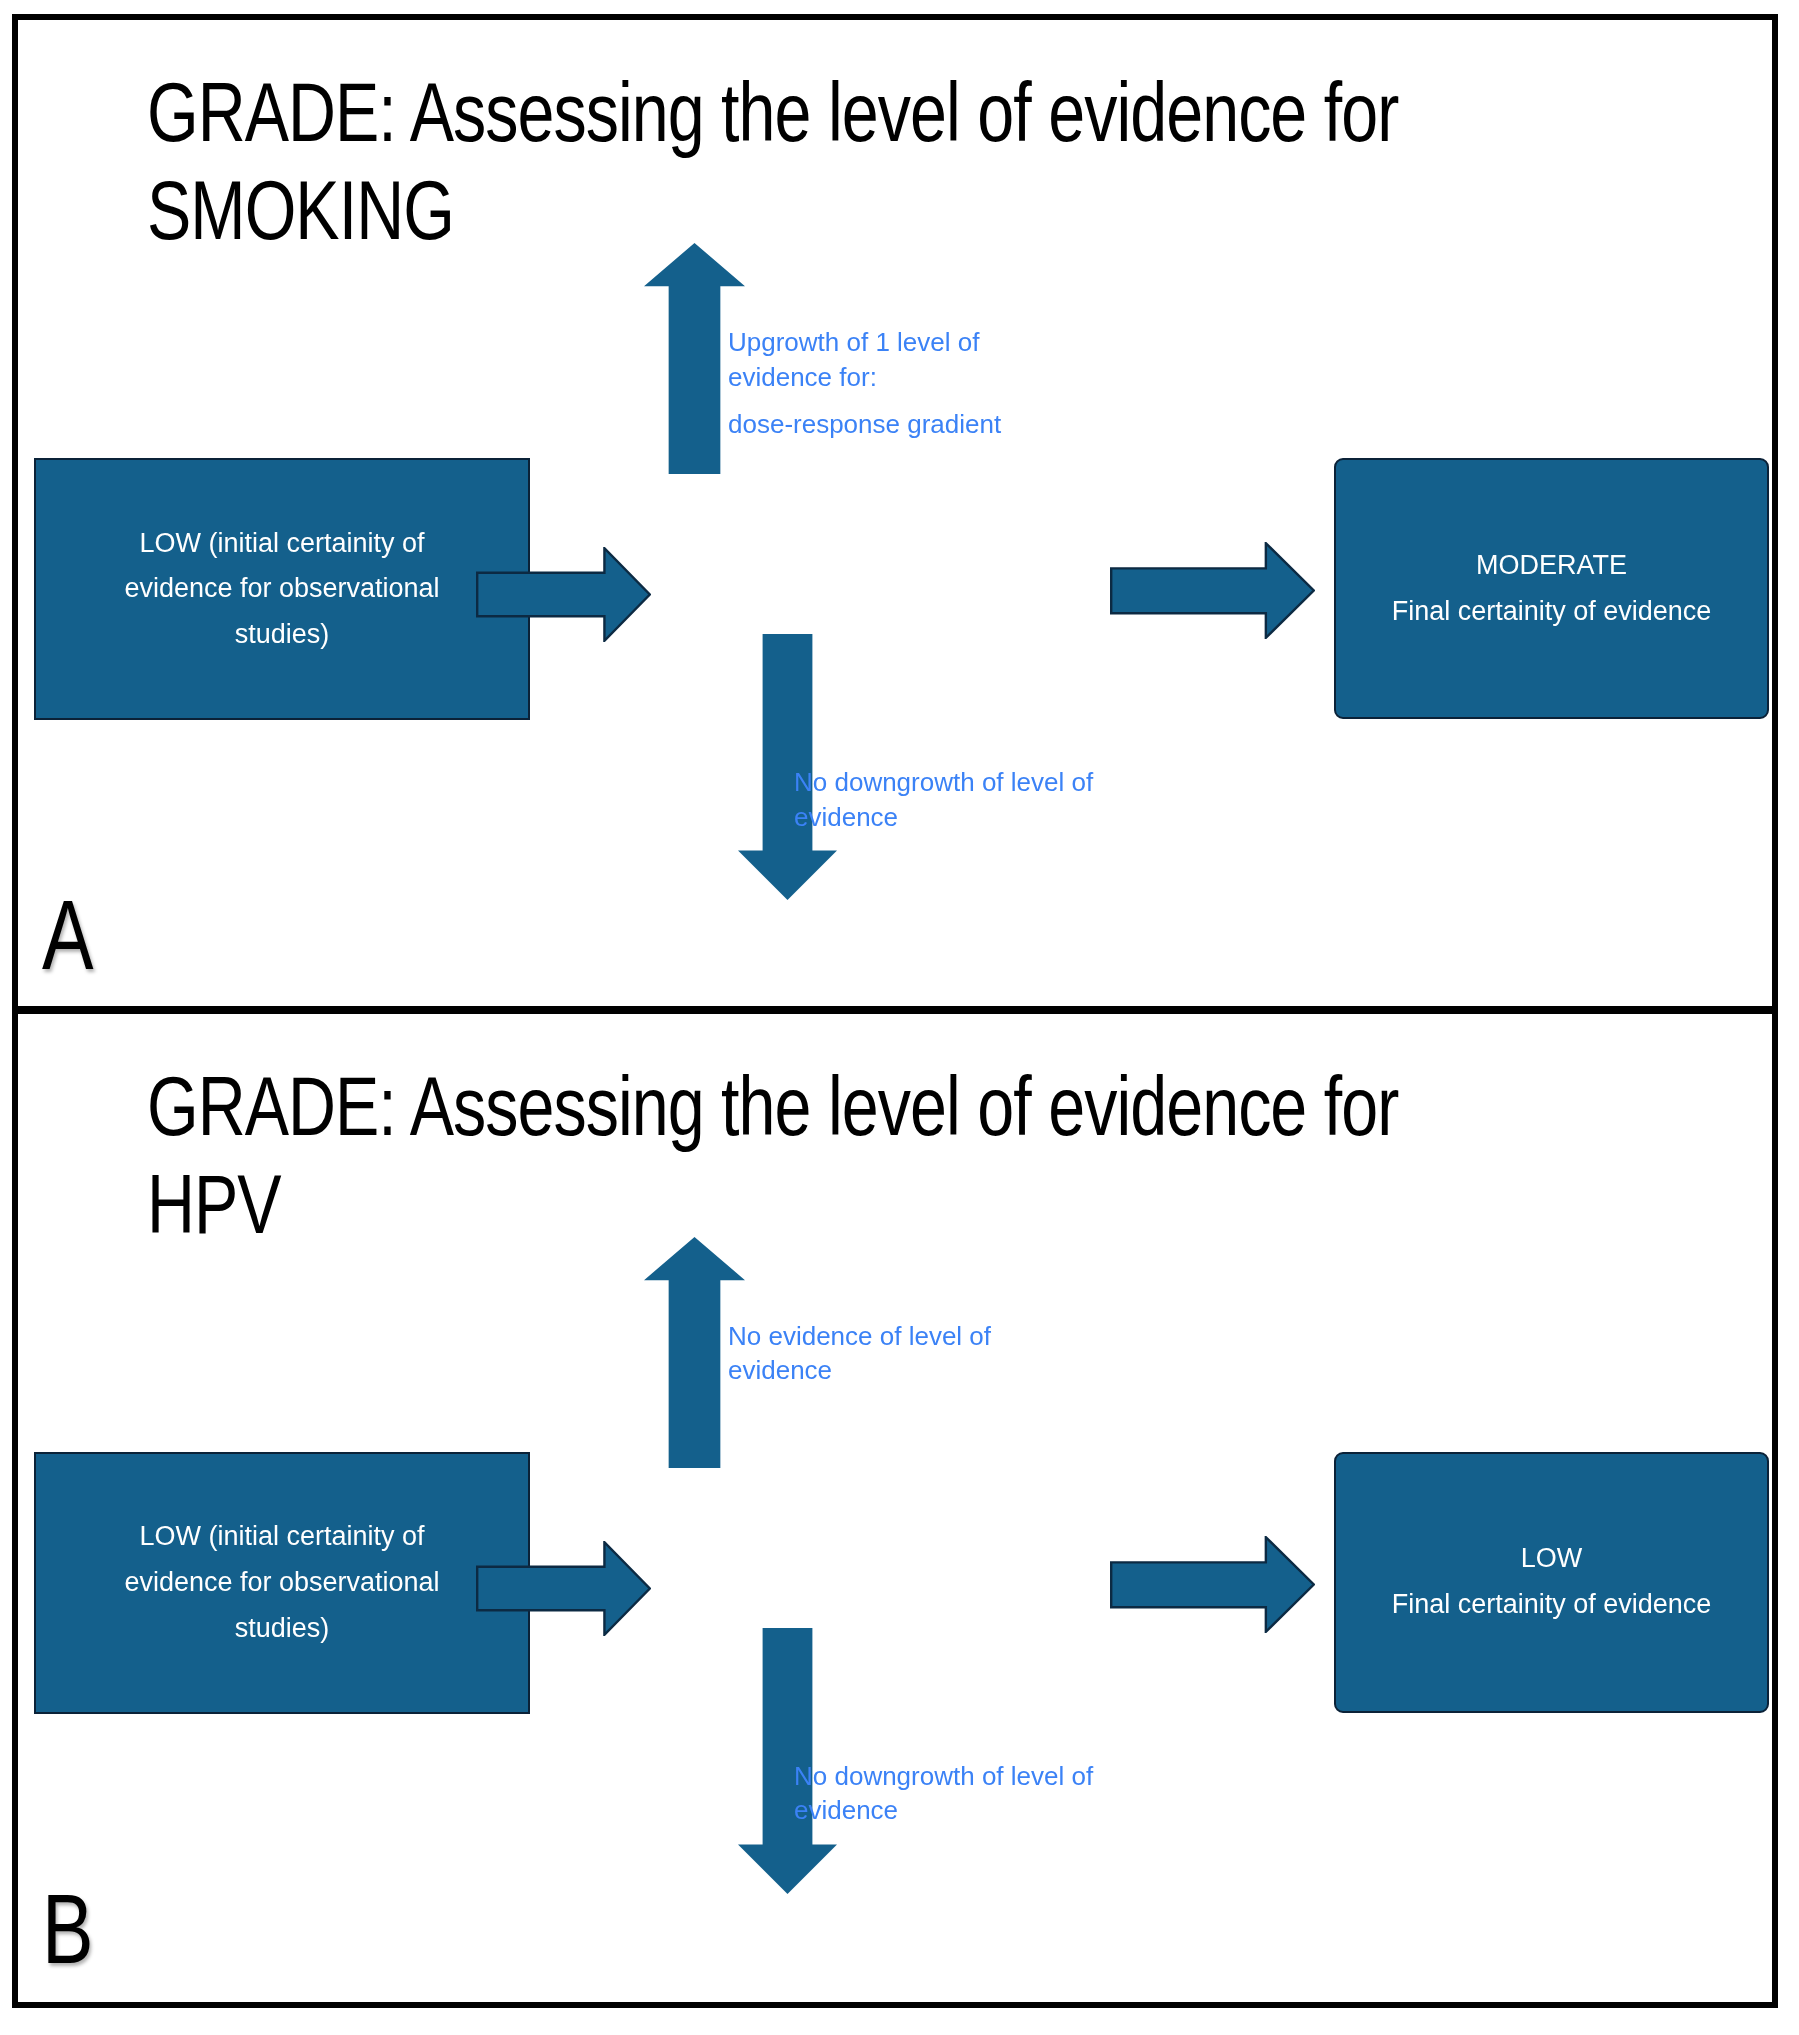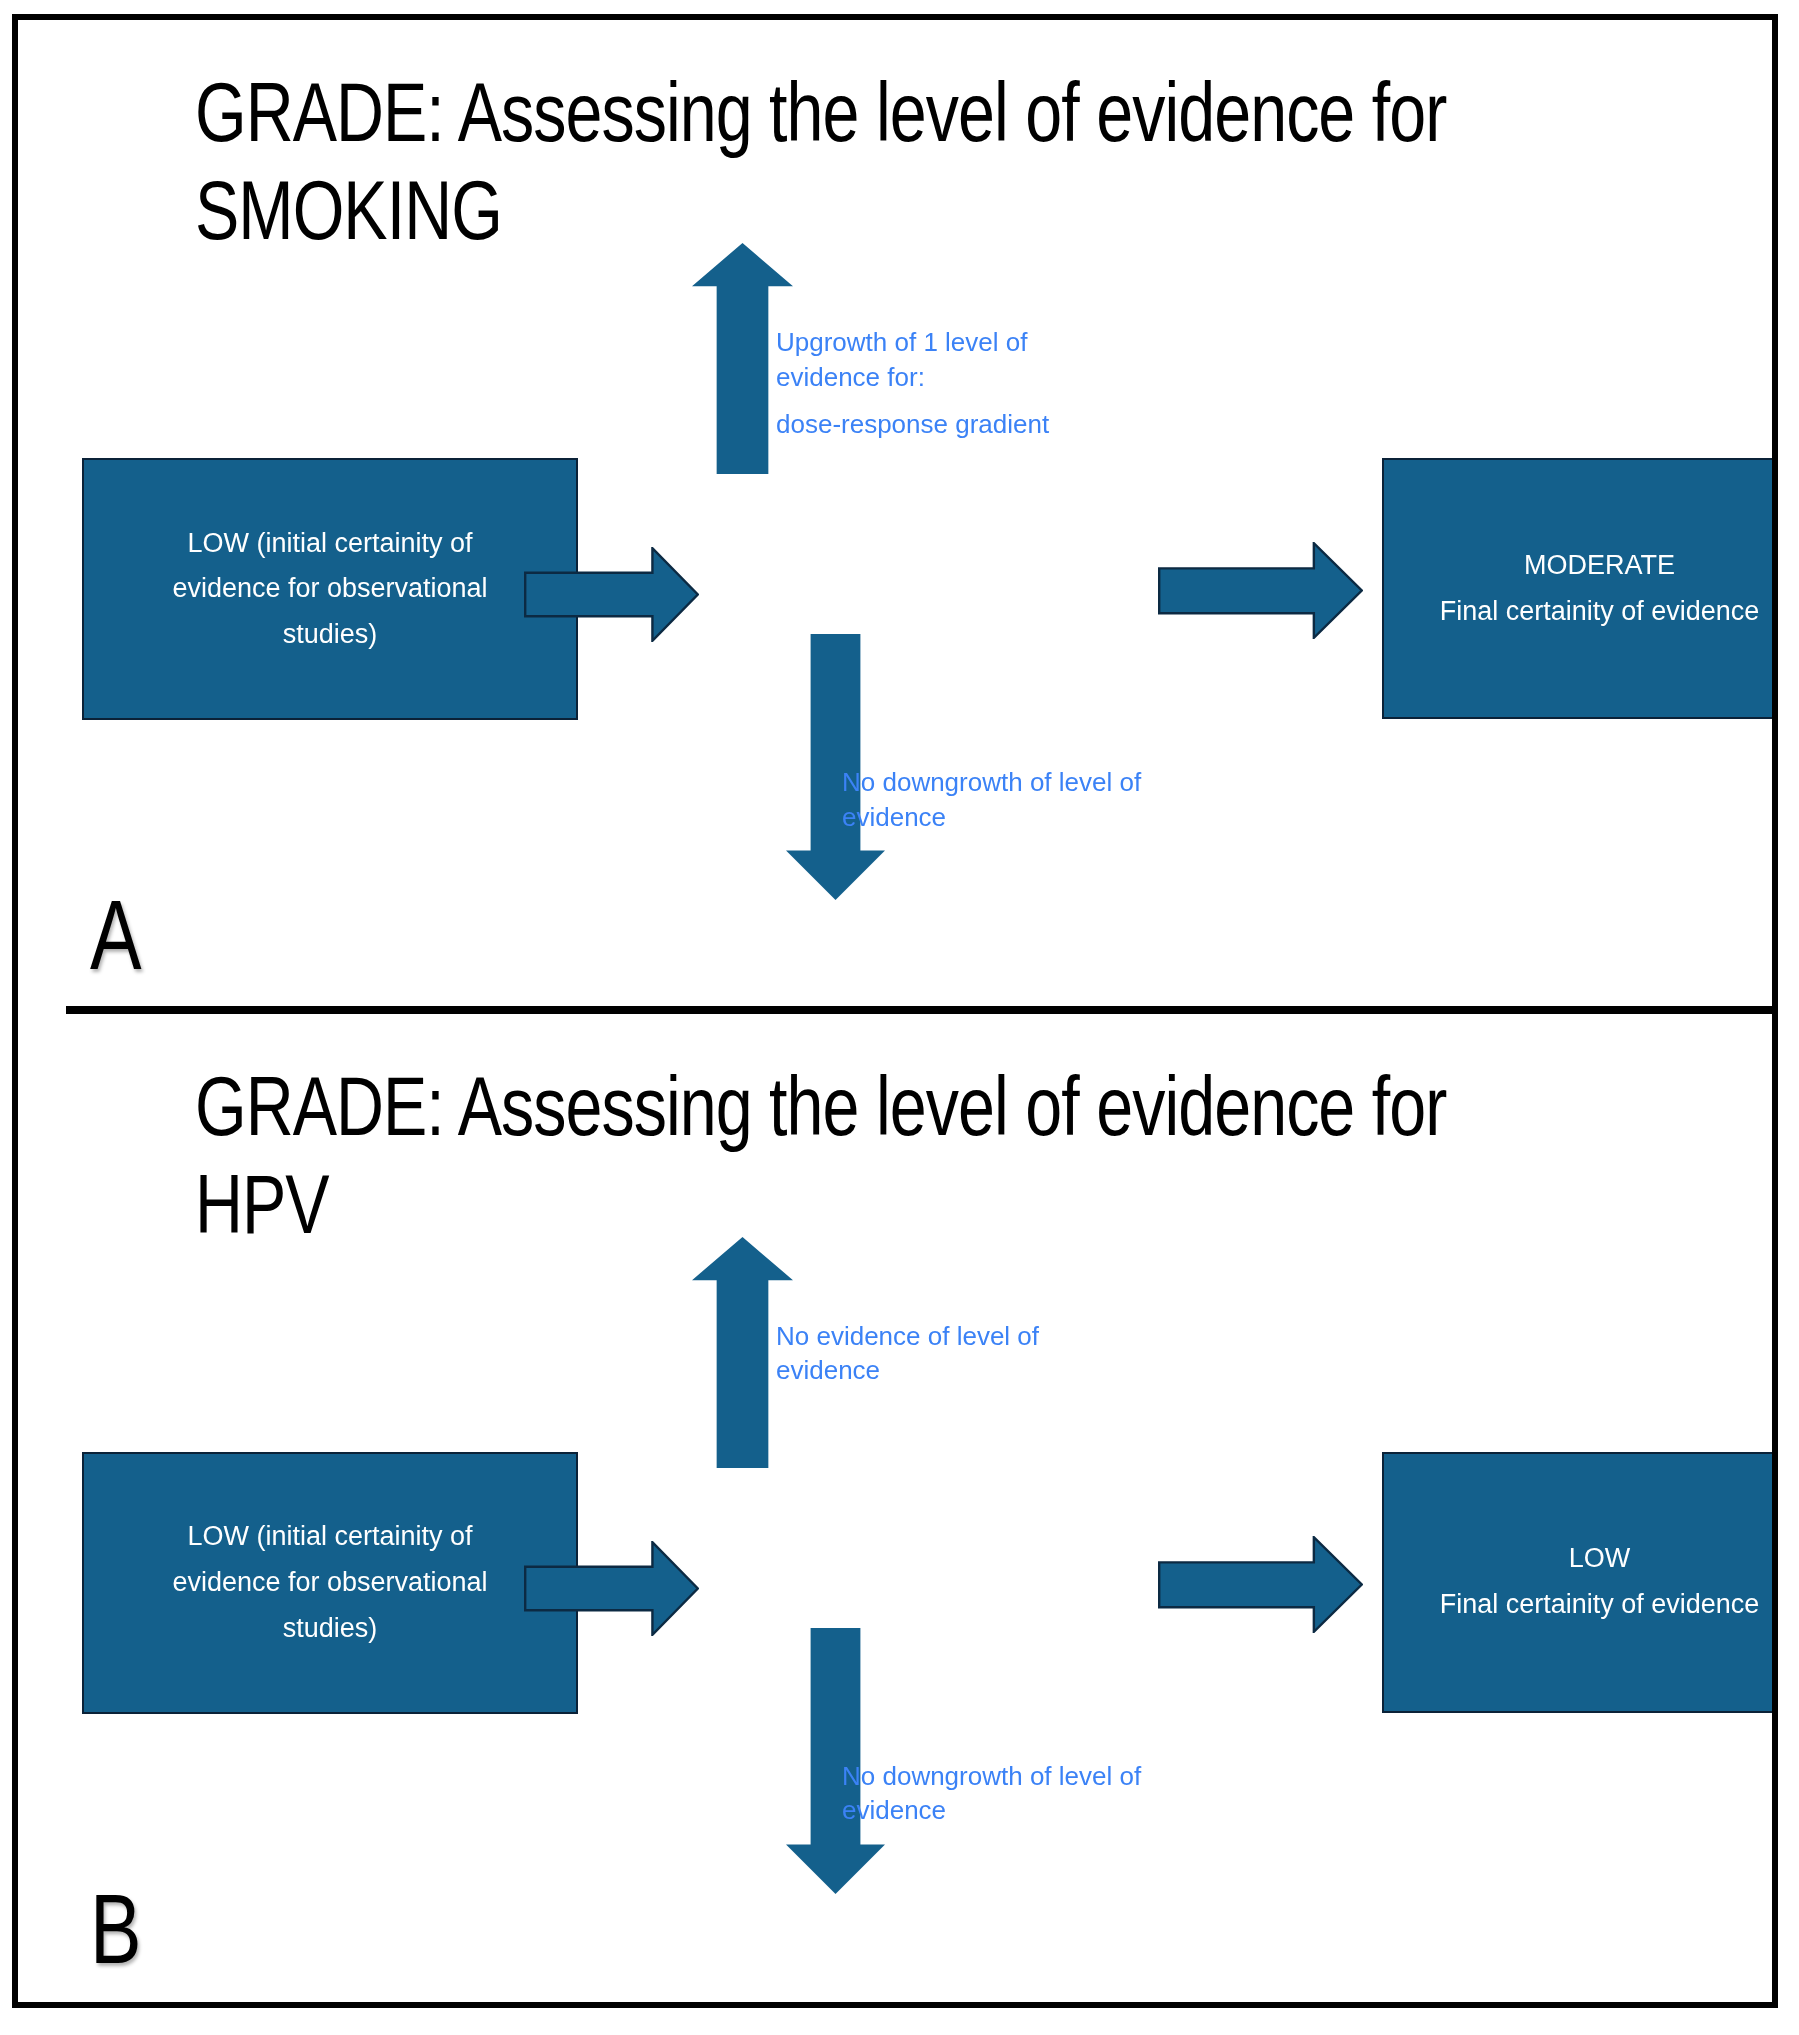--- a/index.html
+++ b/index.html
@@ -11,21 +11,20 @@
     font-family: "Liberation Sans", sans-serif;
     color: #000;
   }
   .frame {
     position: absolute;
     left: 12px; top: 14.4px;
     width: 1766px; height: 1994px;
     border: 6px solid var(--frame, #000);
     box-sizing: border-box;
     background: var(--background, #fff);
-    padding-left: 48px;
   }
   .panel { position: relative; width: 100%; overflow: hidden; }
   .panel-a { height: 986px; }
   .panel-b { height: 989px; }
   .divider { height: 7.2px; width: 100%; background: var(--frame, #000); }
 
   .title {
     position: absolute;
     left: 129px; top: 44px;
     font-size: 83px;
@@ -45,21 +44,21 @@
     color: var(--box_text, #fff);
     font-size: 27px;
     line-height: 1.7;
     display: flex;
     flex-direction: column;
     justify-content: center;
     align-items: center;
     text-align: center;
   }
   .left-box  { left: 16px;   top: 438px; width: 496px; height: 262px; }
-  .right-box { left: 1316px; top: 438px; width: 435px; height: 261px; }
+  .right-box { left: 1316px; top: 438px; width: 435px; height: 261px; border-radius: 9px; }
 
   .arrow { position: absolute; display: block; }
   .arrow-up         { left: 626px; top: 223px;  width: 101px; height: 231px; }
   .arrow-down       { left: 720px; top: 614px; width: 99px; height: 266px; }
   .arrow-right-small{ left: 458px;  top: 527px;  width: 175px; height: 95px; }
   .arrow-right-big  { left: 1092px; top: 522px;  width: 205px; height: 97px; }
 
   .note {
     position: absolute;
     font-size: 26px;

